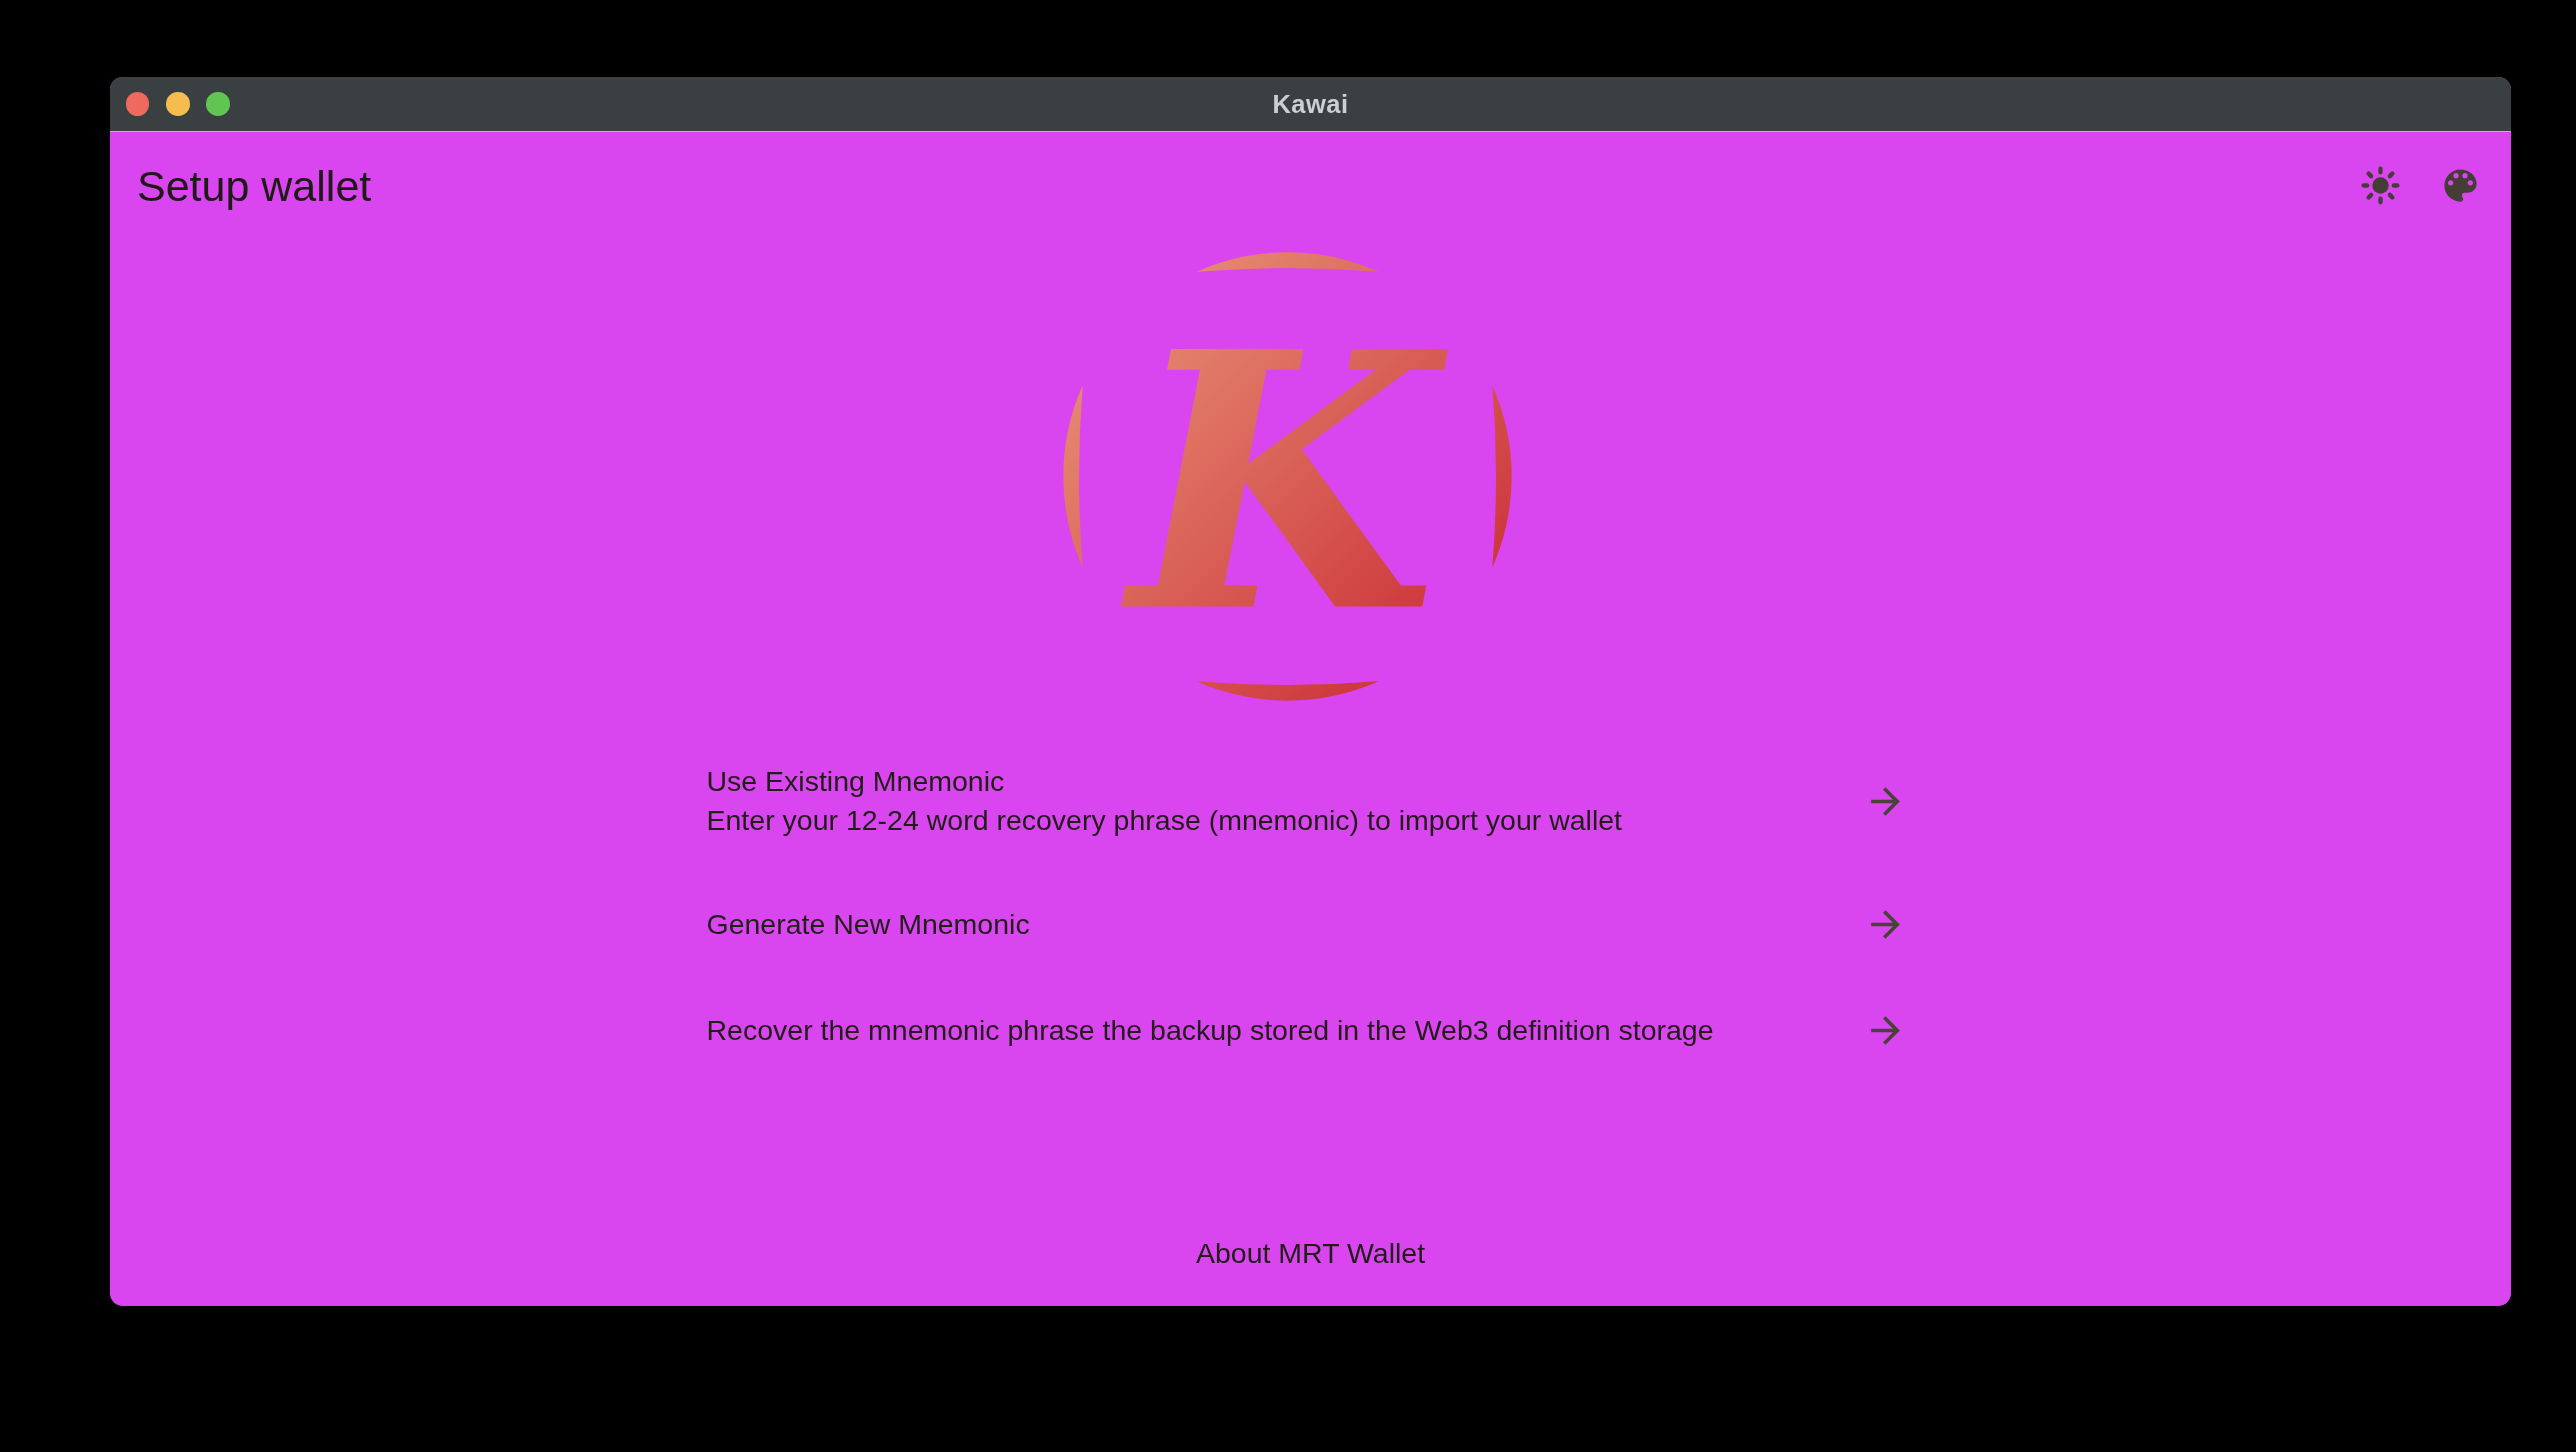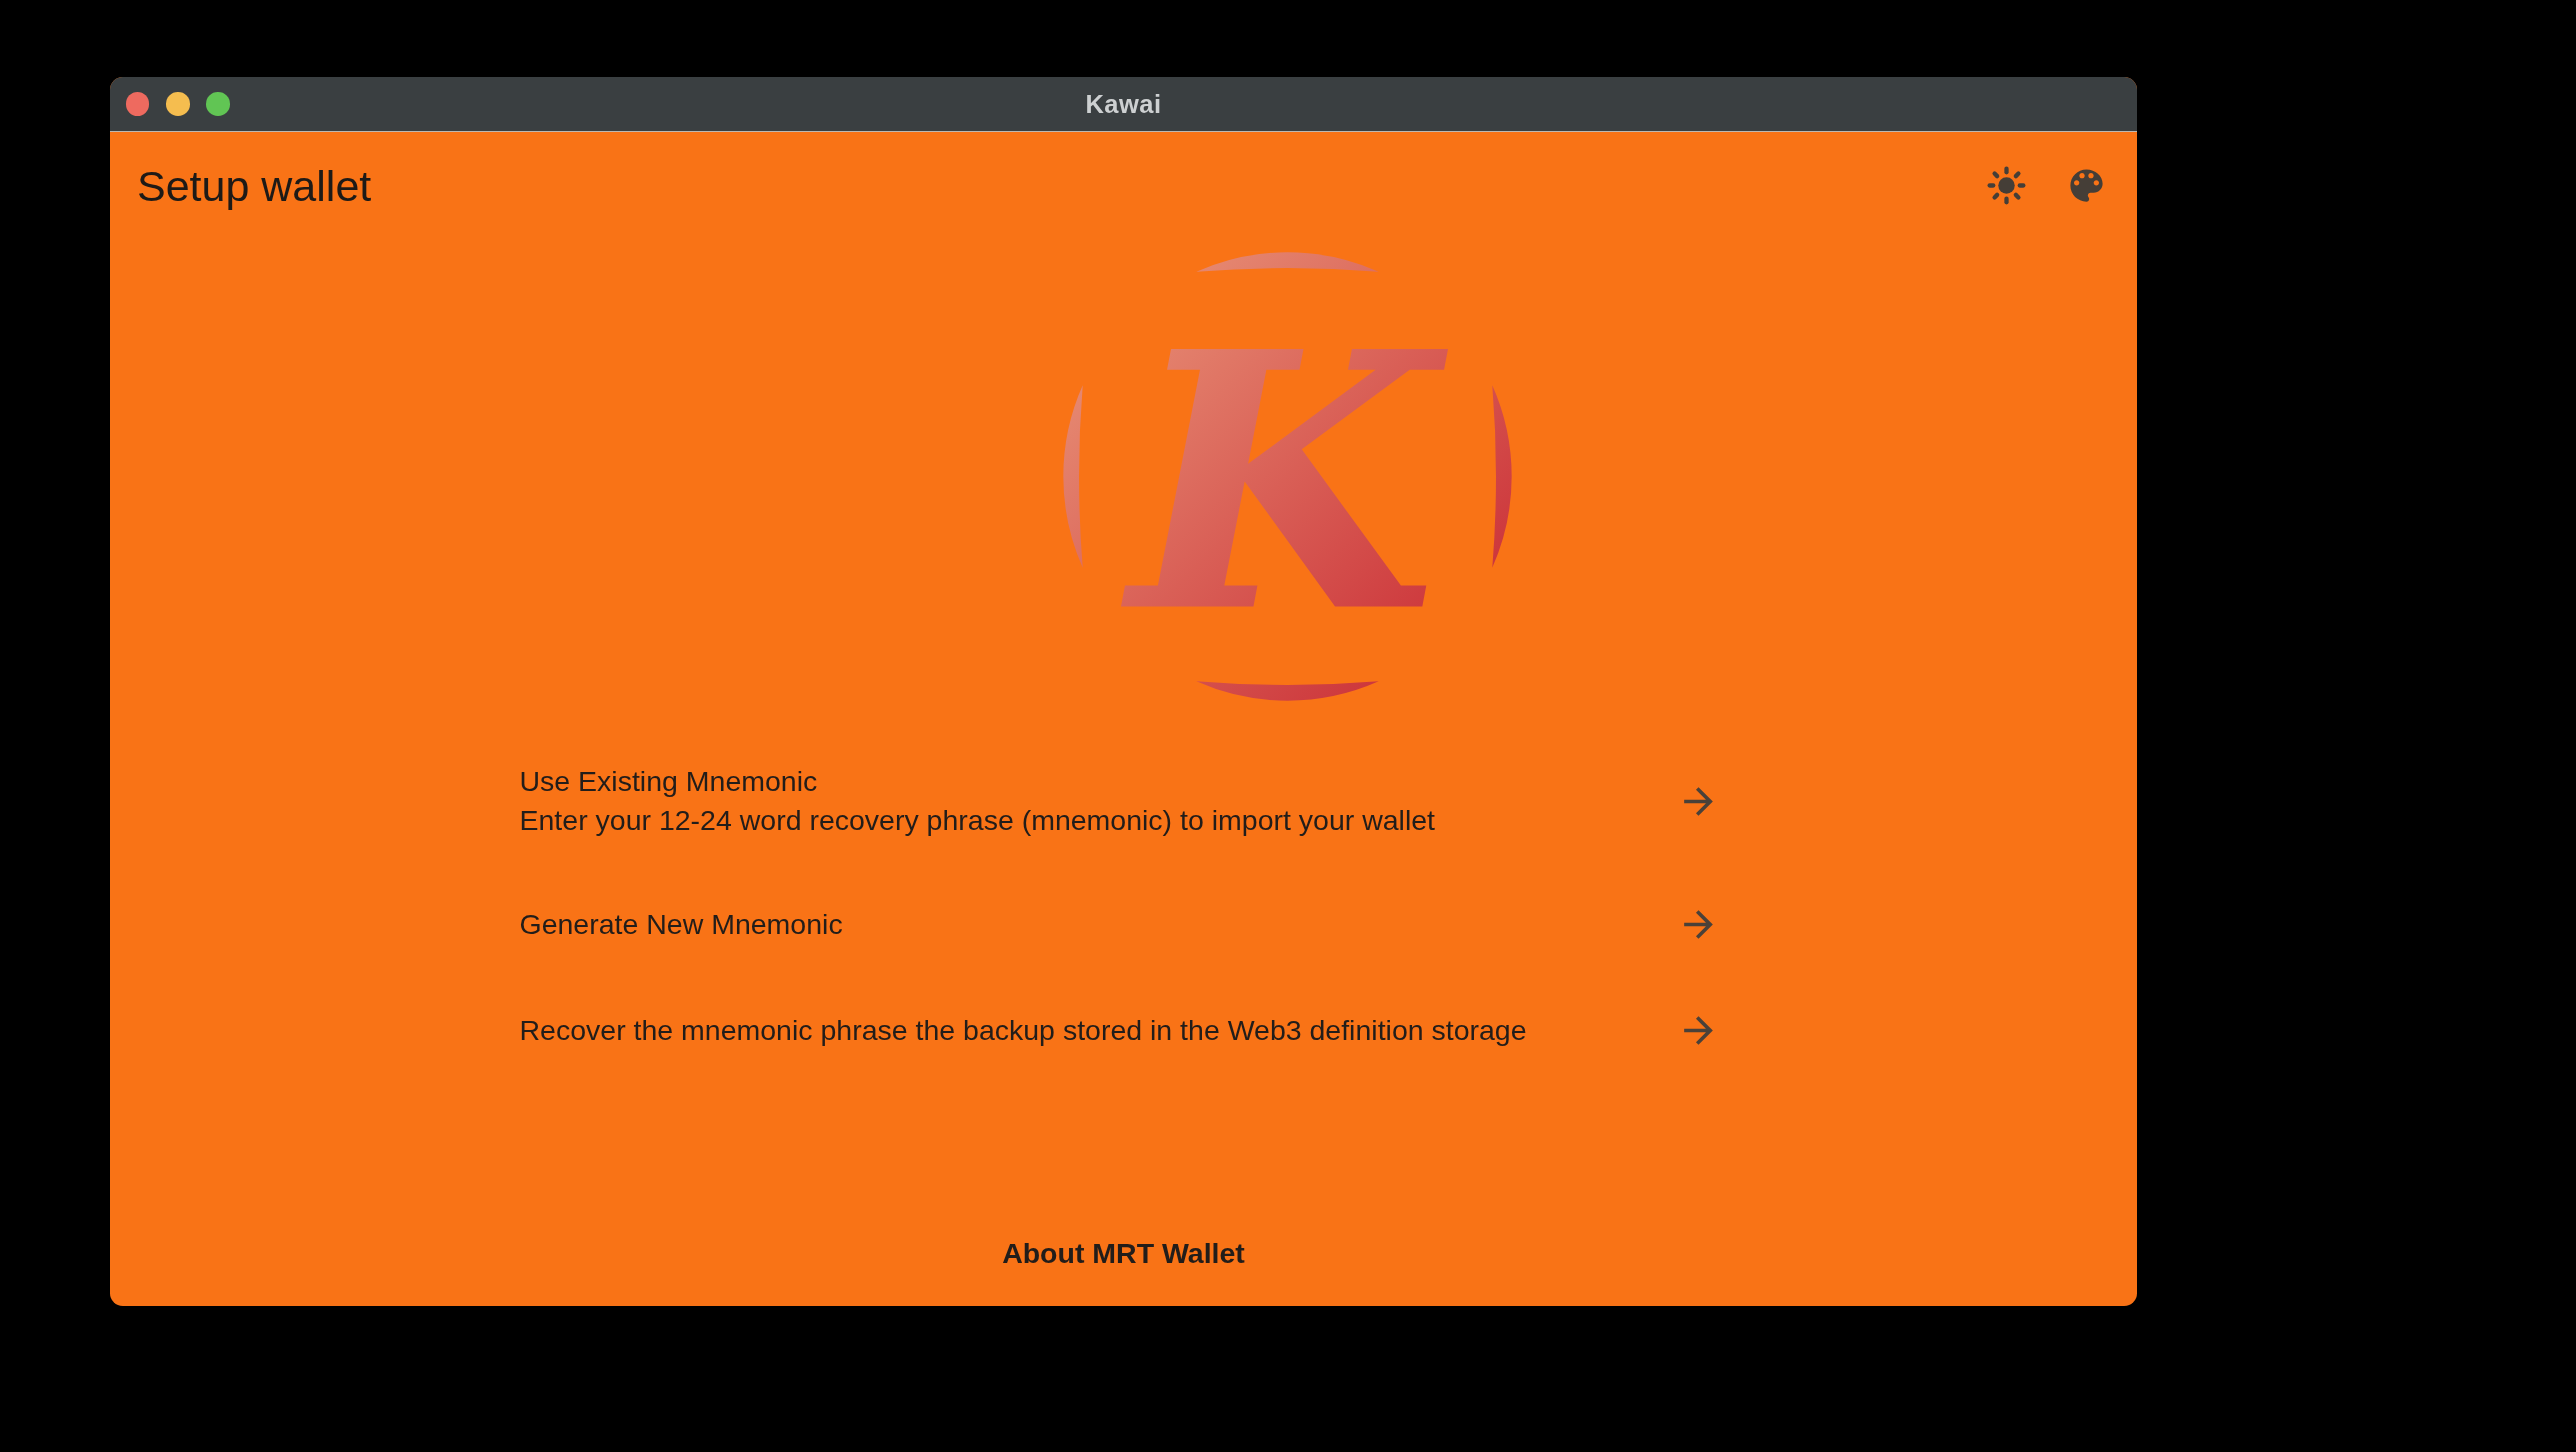--- a/index.html
+++ b/index.html
@@ -5,22 +5,22 @@
   * { margin: 0; padding: 0; box-sizing: border-box; }
   html, body { background: #000; }
   body {
     width: 2576px; height: 1453px;
     position: relative;
     font-family: "Liberation Sans", sans-serif;
     overflow: hidden;
   }
   .window {
     position: absolute; left: 110px; top: 77px;
-    width: 2027px; height: 1229px;
-    background: #f97316;
+    width: 2401px; height: 1229px;
+    background: #d946ef;
     border-radius: 12.8px;
     overflow: hidden;
   }
   .titlebar {
     height: 55px;
     background: #3A3F41;
     border-bottom: 1px solid #BEB8B2;
     display: flex; align-items: center; justify-content: center;
     position: relative;
   }
@@ -76,21 +76,21 @@
   }
   .menu-desc {
     font-size: 28.5px; line-height: 39px; font-weight: 400; color: #221D1A;
   }
   .arrow-wrap { width: 43px; height: 43px; flex: 0 0 auto; margin-right: 7.9px; }
   .arrow-wrap svg { width: 43px; height: 43px; }
   .about-btn {
     position: absolute; top: 1101px; left: 50%; transform: translateX(-50%);
     background: none; border: none; cursor: pointer;
     font-family: "Liberation Sans", sans-serif;
-    font-size: 28.5px; line-height: 39px; font-weight: 700; color: #221D1A;
+    font-size: 28.5px; line-height: 39px; font-weight: 400; color: #221D1A;
     white-space: nowrap;
   }
 </style>
 </head>
 <body>
 
 <div class="window">
 
   <div class="titlebar">
     <div class="traffic-lights">

